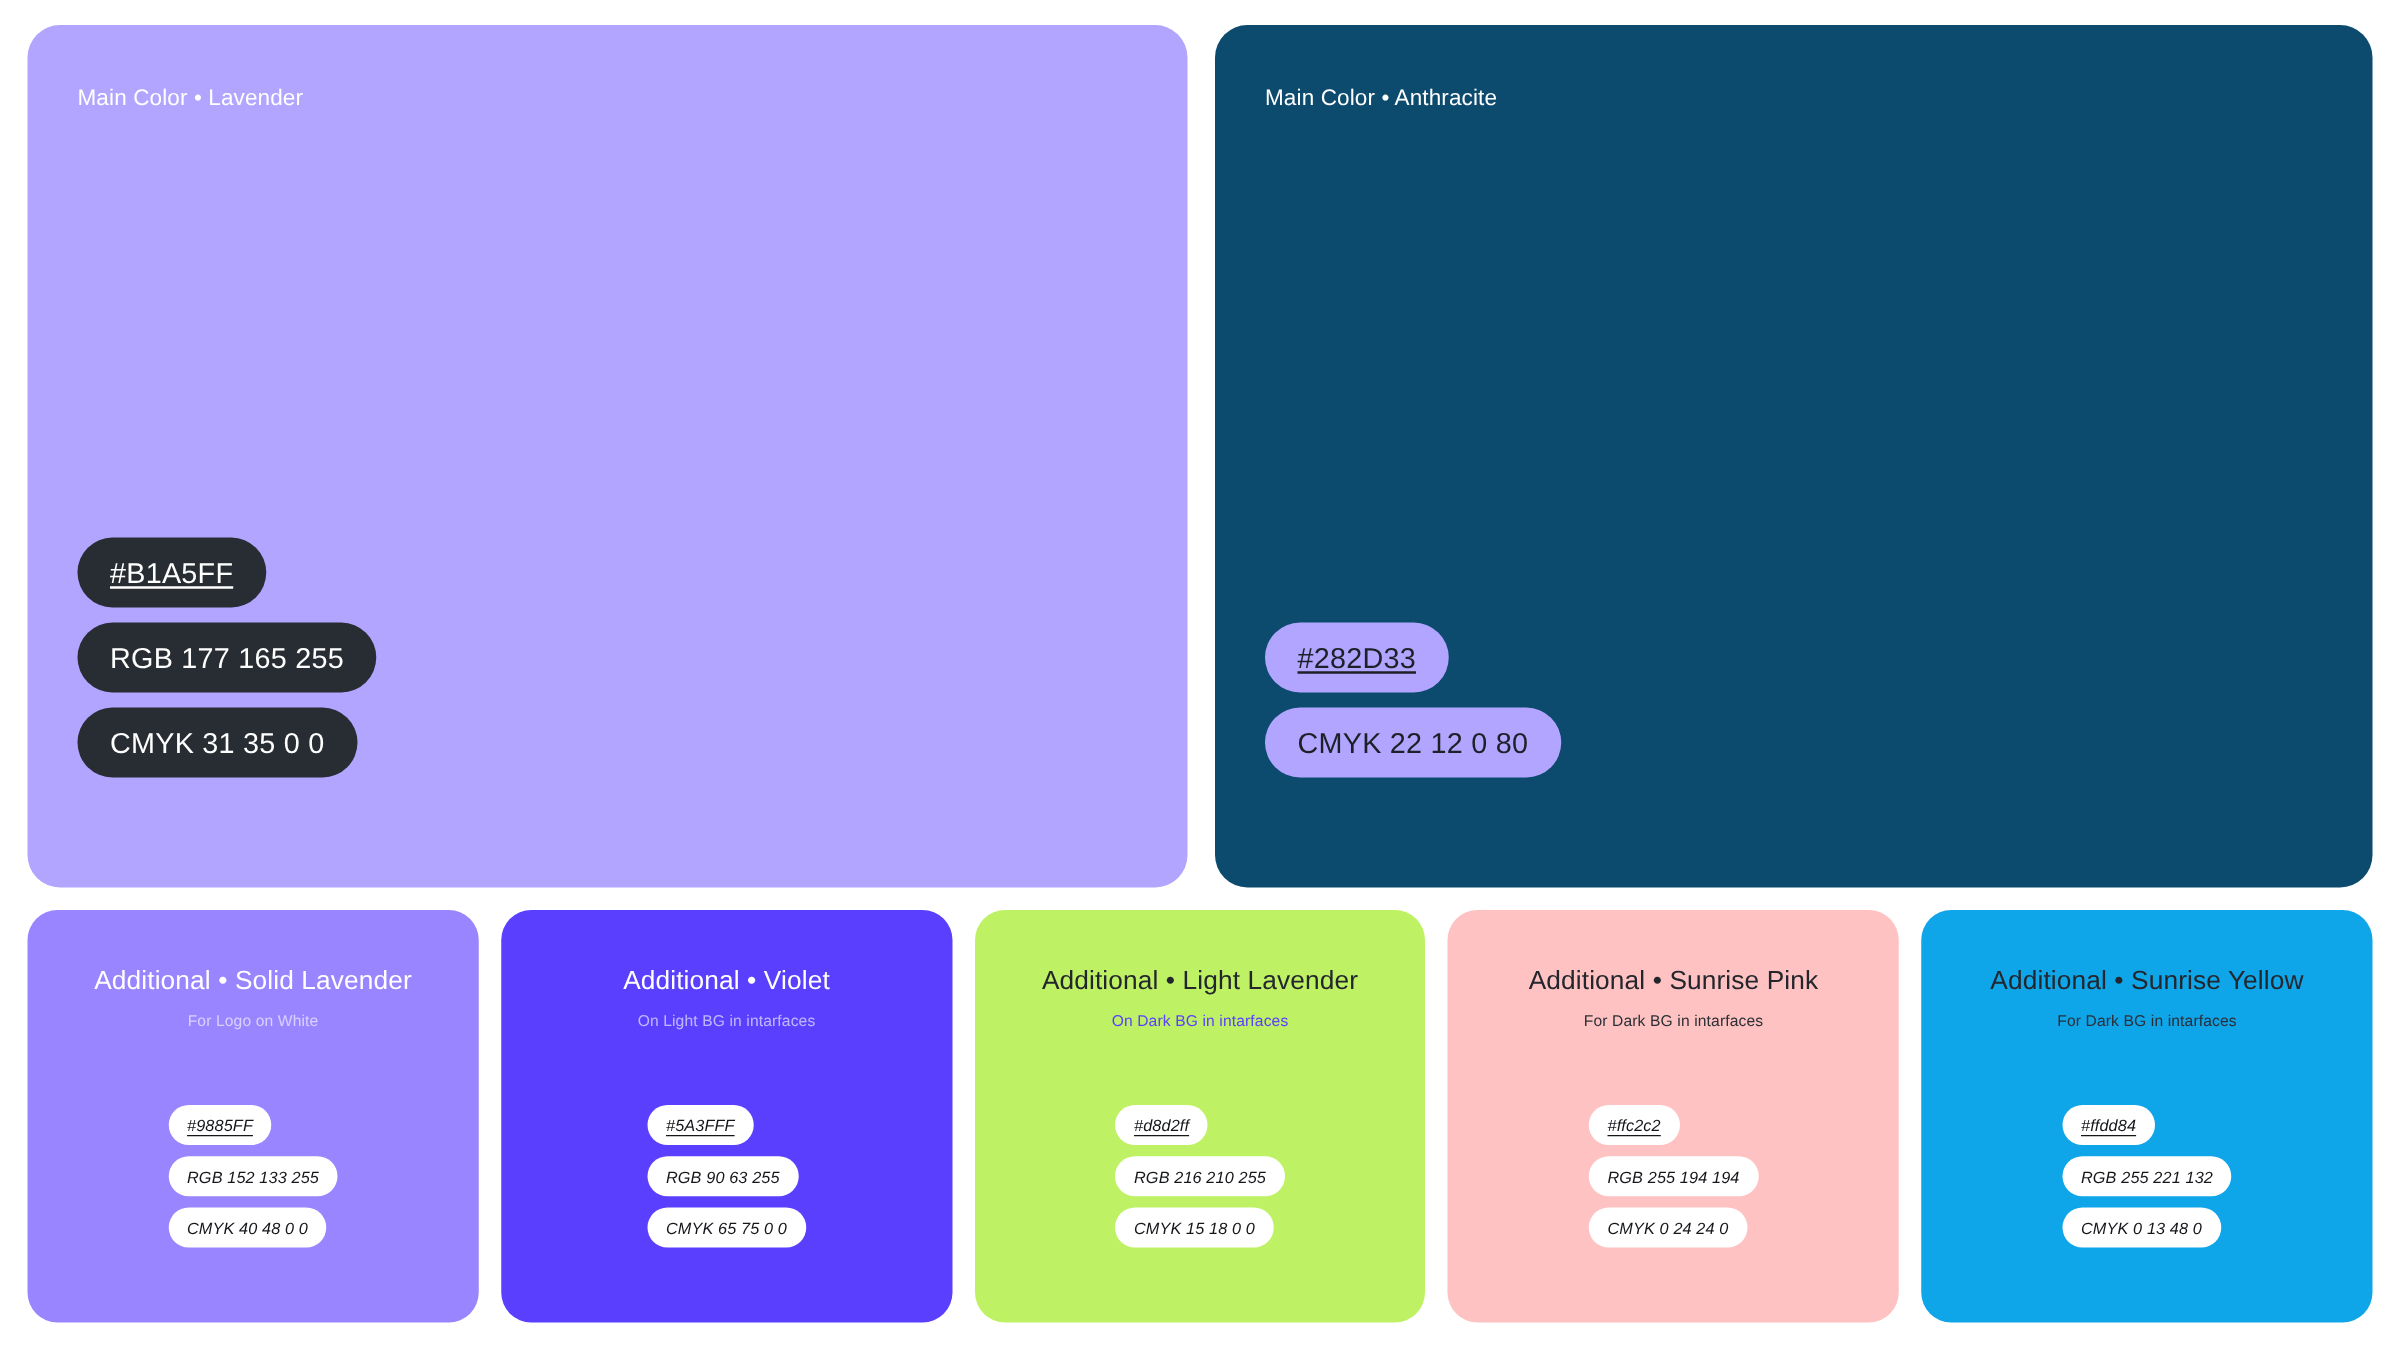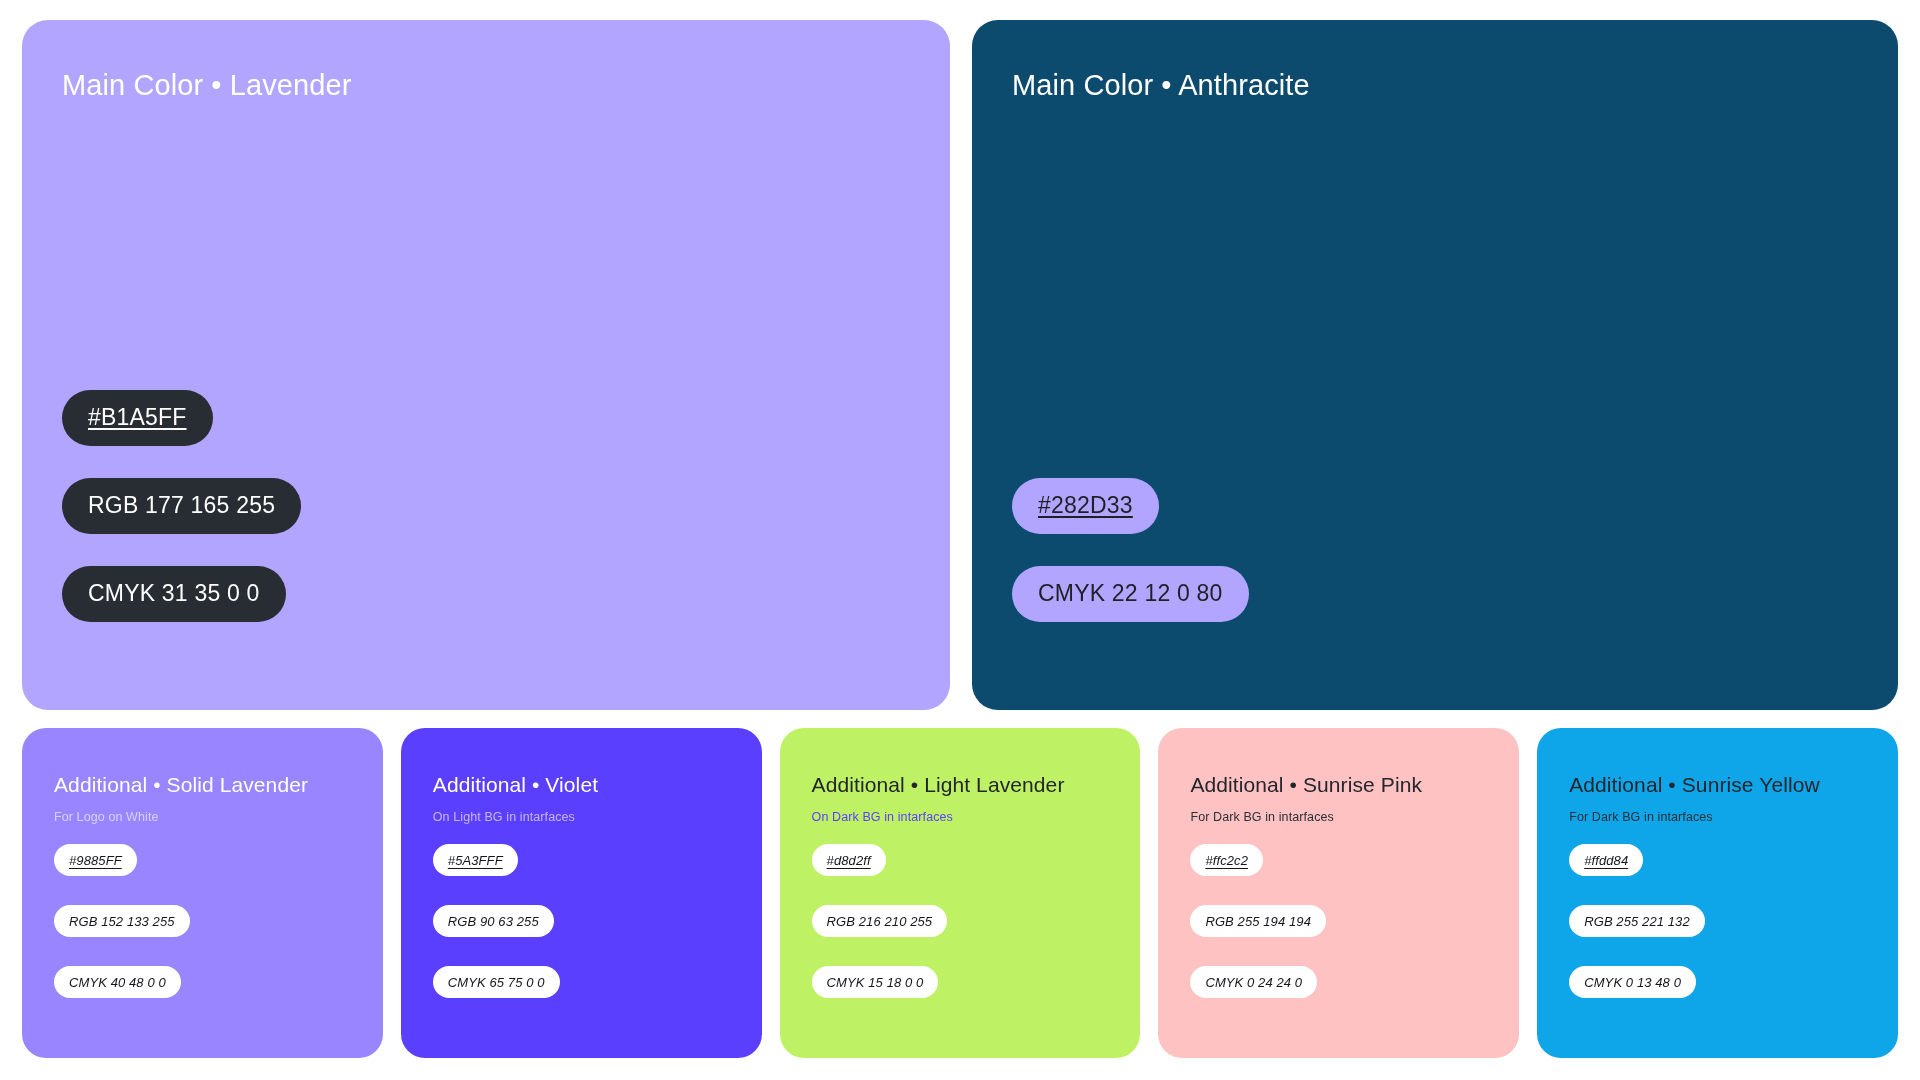--- a/index.html
+++ b/index.html
@@ -31,21 +31,21 @@
     border-radius: 26px;
     padding: 48px 40px 40px 40px;
     display: flex;
     flex-direction: column;
     position: relative;
   }
   .main-card.lavender { width: 928px; background: #b1a5ff; }
   .main-card.anthracite { flex: 1; background: #0c4a6e; }
 
   .main-title {
-    font-size: 29px;
+    font-size: 18px;
     font-weight: 400;
     letter-spacing: 0.1px;
     line-height: 1.2;
   }
   .main-card.lavender .main-title { color: #ffffff; }
   .main-card.anthracite .main-title { color: #ffffff; }
 
   .chip-stack {
     margin-top: auto;
     display: flex;
@@ -53,21 +53,20 @@
     align-items: flex-start;
     gap: 12px;
     padding-bottom: 48px;
   }
 
   .chip {
     border-radius: 999px;
     display: inline-flex;
     align-items: center;
     white-space: nowrap;
-    margin-top: 20px;
   }
 
   
   .chip.big {
     height: 56px;
     padding: 0 26px;
     font-size: 23px;
     font-weight: 400;
     letter-spacing: 0.2px;
   }
@@ -81,20 +80,21 @@
     display: flex;
     gap: 18px;
     flex: 1;
   }
   .add-card {
     flex: 1;
     border-radius: 24px;
     padding: 44px 32px 34px 32px;
     display: flex;
     flex-direction: column;
+    align-items: center;
   }
 
   .add-title {
     font-size: 21px;
     font-weight: 500;
     line-height: 1.2;
     letter-spacing: 0.1px;
   }
   .add-sub {
     margin-top: 13px;

